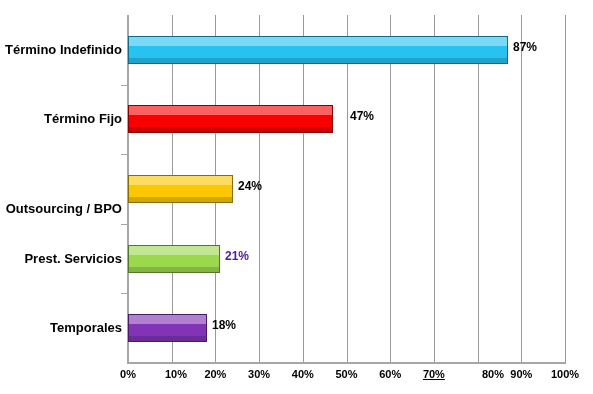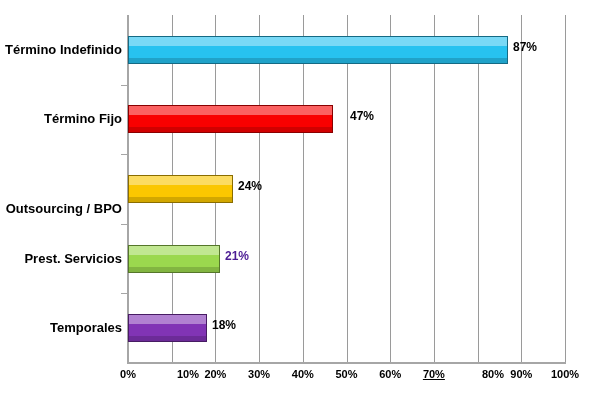--- a/index.html
+++ b/index.html
@@ -200,21 +200,21 @@
   <div id="cat-labels">
       <div class="cat-label" style="top: 41.8px; color: rgb(0, 0, 0);">Término Indefinido</div>
       <div class="cat-label" style="top: 111.4px; color: rgb(0, 0, 0);">Término Fijo</div>
       <div class="cat-label" style="top: 181px; color: rgb(0, 0, 0); margin-top: 20px;">Outsourcing / BPO</div>
       <div class="cat-label" style="top: 250.6px; color: rgb(0, 0, 0);">Prest. Servicios</div>
       <div class="cat-label" style="top: 320.2px; color: rgb(0, 0, 0);">Temporales</div>
     </div>
 
   <div id="x-tick-labels">
       <div class="x-tick-label" style="left: 128px; color: rgb(0, 0, 0);">0%</div>
-      <div class="x-tick-label" style="left: 188px; color: rgb(0, 0, 0);">10%</div>
+      <div class="x-tick-label" style="left: 176px; color: rgb(0, 0, 0);">10%</div>
       <div class="x-tick-label" style="left: 215.4px; color: rgb(0, 0, 0);">20%</div>
       <div class="x-tick-label" style="left: 259.1px; color: rgb(0, 0, 0);">30%</div>
       <div class="x-tick-label" style="left: 302.8px; color: rgb(0, 0, 0);">40%</div>
       <div class="x-tick-label" style="left: 346.5px; color: rgb(0, 0, 0);">50%</div>
       <div class="x-tick-label" style="left: 390.2px; color: rgb(0, 0, 0);">60%</div>
       <div class="x-tick-label" style="left: 433.9px; color: rgb(0, 0, 0); text-decoration: underline;">70%</div>
       <div class="x-tick-label" style="left: 493px; color: rgb(0, 0, 0);">80%</div>
       <div class="x-tick-label" style="left: 521.3px; color: rgb(0, 0, 0);">90%</div>
       <div class="x-tick-label" style="left: 565px; color: rgb(0, 0, 0);">100%</div>
     </div>

